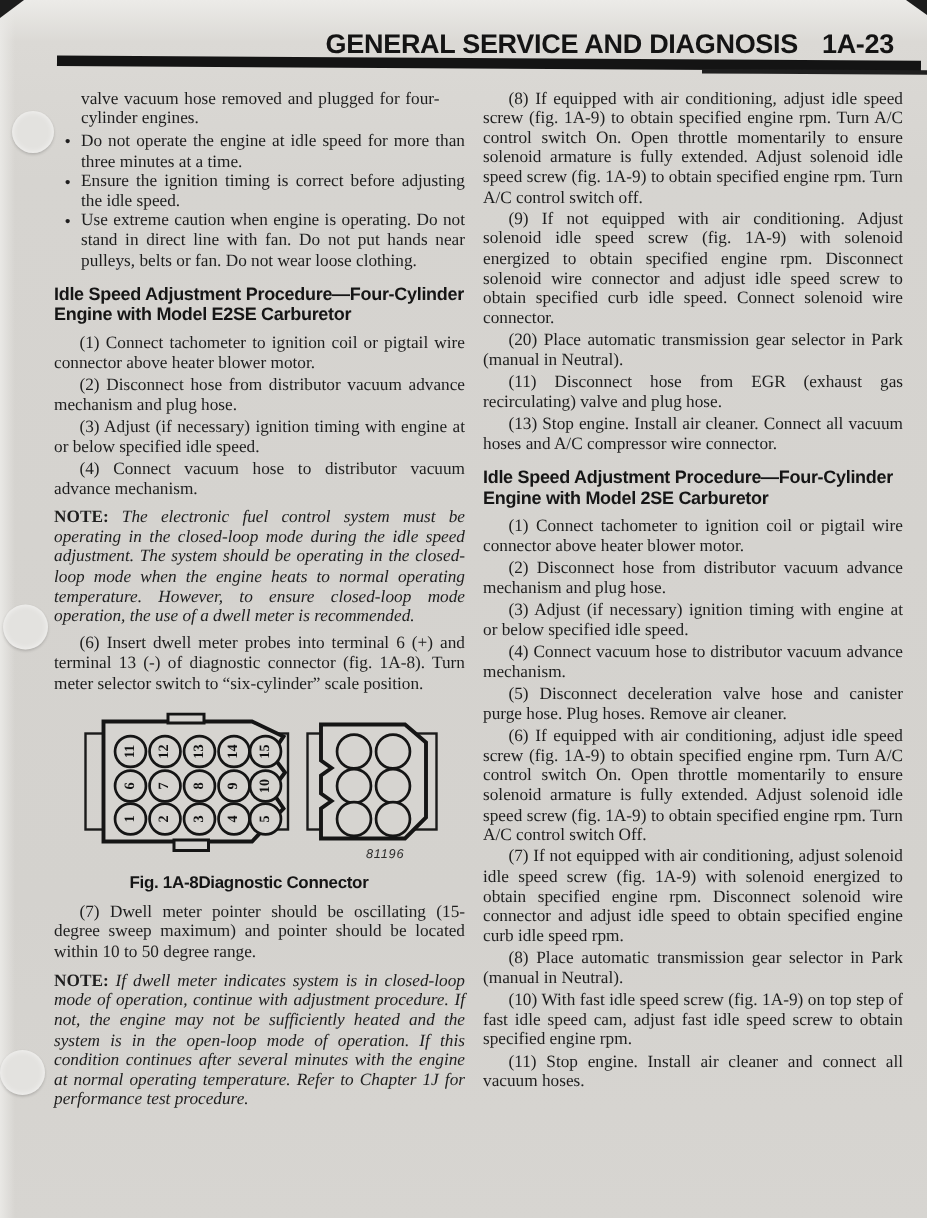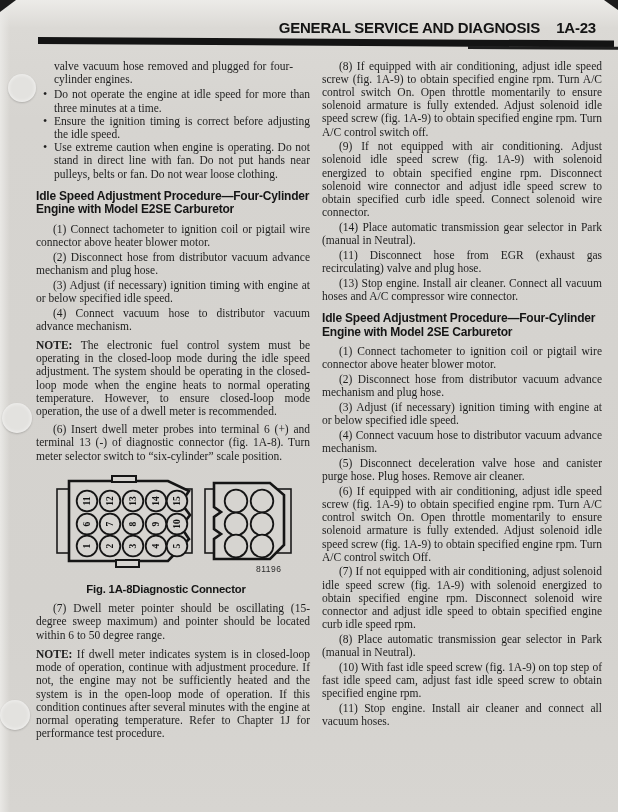--- a/index.html
+++ b/index.html
@@ -7,45 +7,45 @@
   .page{position:relative;width:618px;height:812px;overflow:hidden;
         background:linear-gradient(180deg,#ecebe8 0,#dbd9d5 28px,#d6d4d0 120px,#d4d2ce 600px,#d7d5d1 100%);
         color:#1e1e1e;}
   .edge-left{position:absolute;left:0;top:0;width:10px;height:812px;
         background:linear-gradient(90deg,#e9e8e5,rgba(233,232,229,0));}
   .corner{position:absolute;background:#1c1c1c;}
   .corner.tl{left:0;top:0;width:16px;height:12px;clip-path:polygon(0 0,100% 0,0 100%);}
   .corner.tr{right:0;top:0;width:14px;height:10px;clip-path:polygon(0 0,100% 0,100% 100%);}
   
   .header-text{position:absolute;top:19px;right:22px;font-family:"Liberation Sans",sans-serif;
-        font-weight:bold;font-size:15px;letter-spacing:-0.2px;color:#141414;white-space:nowrap;}
+        font-weight:bold;font-size:18px;letter-spacing:-0.2px;color:#141414;white-space:nowrap;}
   .header-text .pgnum{margin-left:16px;}
   .rule-main{position:absolute;left:38px;right:4px;top:37px;height:7px;background:#141414;
         transform:rotate(0.35deg);transform-origin:left center;}
   .rule-thin{position:absolute;left:468px;right:0;top:46px;height:3px;background:#1f1f1f;
         transform:rotate(0.3deg);transform-origin:left center;}
   
   .col{position:absolute;font-size:11.5px;line-height:13.2px;text-align:justify;}
   .col-left{left:36px;top:60px;width:274px;}
   .col-right{left:322px;top:58px;width:280px;}
   .indent-block{padding-left:18px;}
   p{margin:0 17px 2px 0;}
   .step{text-indent:17px;margin:1.5px 0;}
   .bullet{position:relative;margin:0;}
   .bullet .marker{position:absolute;left:-11px;top:0;font-size:12px;}
   .heading{font-family:"Liberation Sans",sans-serif;font-weight:bold;font-size:12px;
         line-height:13.5px;text-align:left;letter-spacing:-0.2px;margin:9px 0 6px 0;color:#151515;}
   .note{margin:6px 0 5px 0;}
   .note .note-label{font-weight:bold;font-style:normal;font-family:"Liberation Serif",serif;}
-  .note .note-text{}
+  .note .note-text{font-style:italic;}
   
   .figure{position:relative;margin:10px 0 0 0;height:128px;text-align:left;}
   .figure svg{position:absolute;left:20px;top:2px;}
-  .fig-ref{position:absolute;left:220px;top:90px;font-family:"Liberation Sans",sans-serif;
-        font-size:8.5px;color:#2c2c2c;letter-spacing:0.5px;}
+  .fig-ref{position:absolute;left:208px;top:90px;font-family:"Liberation Sans",sans-serif;
+        font-size:8.5px;color:#2c2c2c;letter-spacing:0.5px;font-style:italic;}
   .fig-caption{position:absolute;left:0;top:110px;width:260px;text-align:center;
         font-family:"Liberation Sans",sans-serif;font-weight:bold;font-size:11.3px;
         letter-spacing:-0.2px;color:#151515;}
   .fig-caption .cap-title{margin-left:0;}
   
   .hole{position:absolute;border-radius:50%;background:#e3e2df;
         box-shadow:0 1px 2px rgba(0,0,0,0.18), inset 0 0 4px rgba(255,255,255,0.7);}
   .hole.h1{left:8px;top:74px;width:28px;height:28px;}
   .hole.h2{left:2px;top:403px;width:30px;height:30px;}
   .hole.h3{left:0px;top:700px;width:30px;height:30px;}
@@ -145,33 +145,33 @@
             <circle cx="180" cy="71" r="11.3" fill="#d6d4d0" stroke="#151515" stroke-width="1.8"></circle>
             <circle cx="206" cy="71" r="11.3" fill="#d6d4d0" stroke="#151515" stroke-width="1.8"></circle>
           </g>
       </svg>
       <div class="fig-ref">81196</div>
       <div class="fig-caption">
         <span>Fig. 1A-8</span><span class="cap-title">Diagnostic Connector</span>
       </div>
     </div>
 
-    <p class="step">(7) Dwell meter pointer should be oscillating (15-degree sweep maximum) and pointer should be located within 6 to 50 degree range.</p>
+    <p class="step">(7) Dwell meter pointer should be oscillating (15-degree sweep maximum) and pointer should be located within 10 to 50 degree range.</p>
 
     <p class="note"><span class="note-label">NOTE:</span> <span class="note-text">If dwell meter indicates system is in closed-loop mode of operation, continue with adjustment procedure. If not, the engine may not be sufficiently heated and the system is in the open-loop mode of operation. If this condition continues after several minutes with the engine at normal operating temperature. Refer to Chapter 1J for performance test procedure.</span></p>
   </div>
 
   <div class="col col-right">
     <div>
 
         <p class="step">(8) If equipped with air conditioning, adjust idle speed screw (fig. 1A-9) to obtain specified engine rpm. Turn A/C control switch On. Open throttle momentarily to ensure solenoid armature is fully extended. Adjust solenoid idle speed screw (fig. 1A-9) to obtain specified engine rpm. Turn A/C control switch off.</p>
 
         <p class="step">(9) If not equipped with air conditioning. Adjust solenoid idle speed screw (fig. 1A-9) with solenoid energized to obtain specified engine rpm. Disconnect solenoid wire connector and adjust idle speed screw to obtain specified curb idle speed. Connect solenoid wire connector.</p>
 
-        <p class="step">(14) Place automatic transmission gear selector in Park (manual in Neutral).</p>
+        <p class="step">(20) Place automatic transmission gear selector in Park (manual in Neutral).</p>
 
         <p class="step">(11) Disconnect hose from EGR (exhaust gas recirculating) valve and plug hose.</p>
 
 
         <p class="step">(13) Stop engine. Install air cleaner. Connect all vacuum hoses and A/C compressor wire connector.</p>
       </div>
 
     <div class="heading">Idle Speed Adjustment Procedure—Four-Cylinder Engine with Model 2SE Carburetor</div>
 
     <div>

